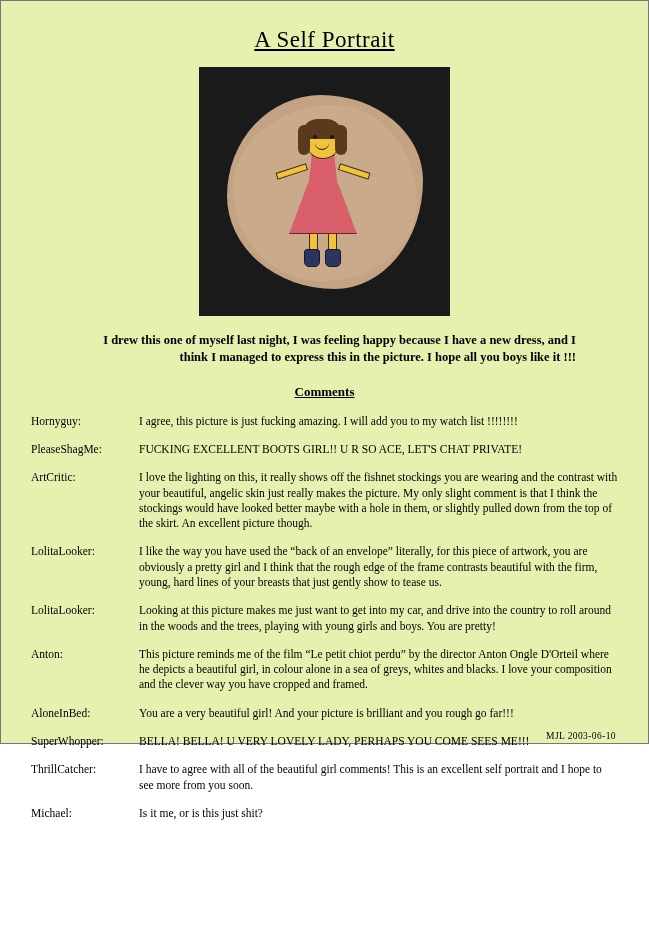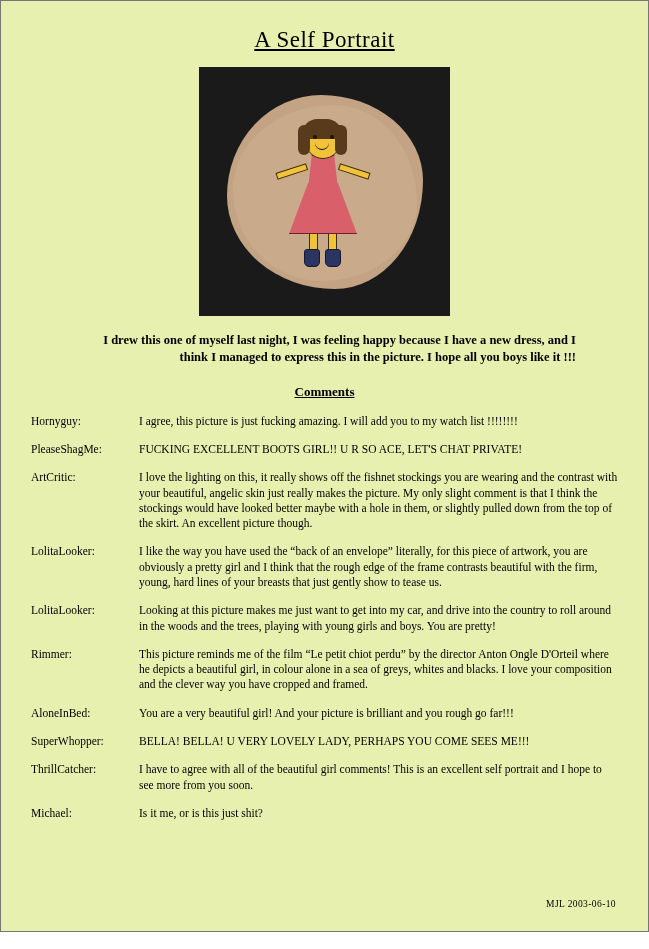--- a/index.html
+++ b/index.html
@@ -8,21 +8,21 @@
     background: #ffffff;
   }
   body {
     width: 649px;
     height: 949px;
     font-family: "Liberation Serif", serif;
   }
   .page {
     box-sizing: border-box;
     width: 649px;
-    height: 932px;
+    height: 744px;
     background: #e8f0b0;
     border: 1px solid #777777;
     padding: 18px 30px 10px 30px;
     position: relative;
   }
   .title {
     text-align: center;
     font-size: 23px;
     font-weight: normal;
     letter-spacing: 0.5px;
@@ -215,21 +215,21 @@
     width: 108px;
     padding-right: 6px;
     white-space: nowrap;
   }
   td.what {
     padding-right: 6px;
   }
   .footer {
     position: absolute;
     right: 32px;
-    bottom: 22px;
+    bottom: 2px;
     font-size: 9.5px;
     letter-spacing: 0.4px;
   }
 </style>
 </head>
 <body>
 
 <div class="page">
 
   <h1 class="title">A Self Portrait</h1>
@@ -277,21 +277,21 @@
       </tr>
       <tr>
         <td class="who">LolitaLooker:</td>
         <td class="what">I like the way you have used the “back of an envelope” literally, for this piece of artwork, you are obviously a pretty girl and I think that the rough edge of the frame contrasts beautiful with the firm, young, hard lines of your breasts that just gently show to tease us.</td>
       </tr>
       <tr>
         <td class="who">LolitaLooker:</td>
         <td class="what">Looking at this picture makes me just want to get into my car, and drive into the country to roll around in the woods and the trees, playing with young girls and boys. You are pretty!</td>
       </tr>
       <tr>
-        <td class="who">Rimmer:</td>
+        <td class="who">Anton:</td>
         <td class="what">This picture reminds me of the film “Le petit chiot perdu” by the director Anton Ongle D'Orteil where he depicts a beautiful girl, in colour alone in a sea of greys, whites and blacks. I love your composition and the clever way you have cropped and framed.</td>
       </tr>
       <tr>
         <td class="who">AloneInBed:</td>
         <td class="what">You are a very beautiful girl! And your picture is brilliant and you rough go far!!!</td>
       </tr>
       <tr>
         <td class="who">SuperWhopper:</td>
         <td class="what">BELLA! BELLA! U VERY LOVELY LADY, PERHAPS YOU COME SEES ME!!!</td>
       </tr>

